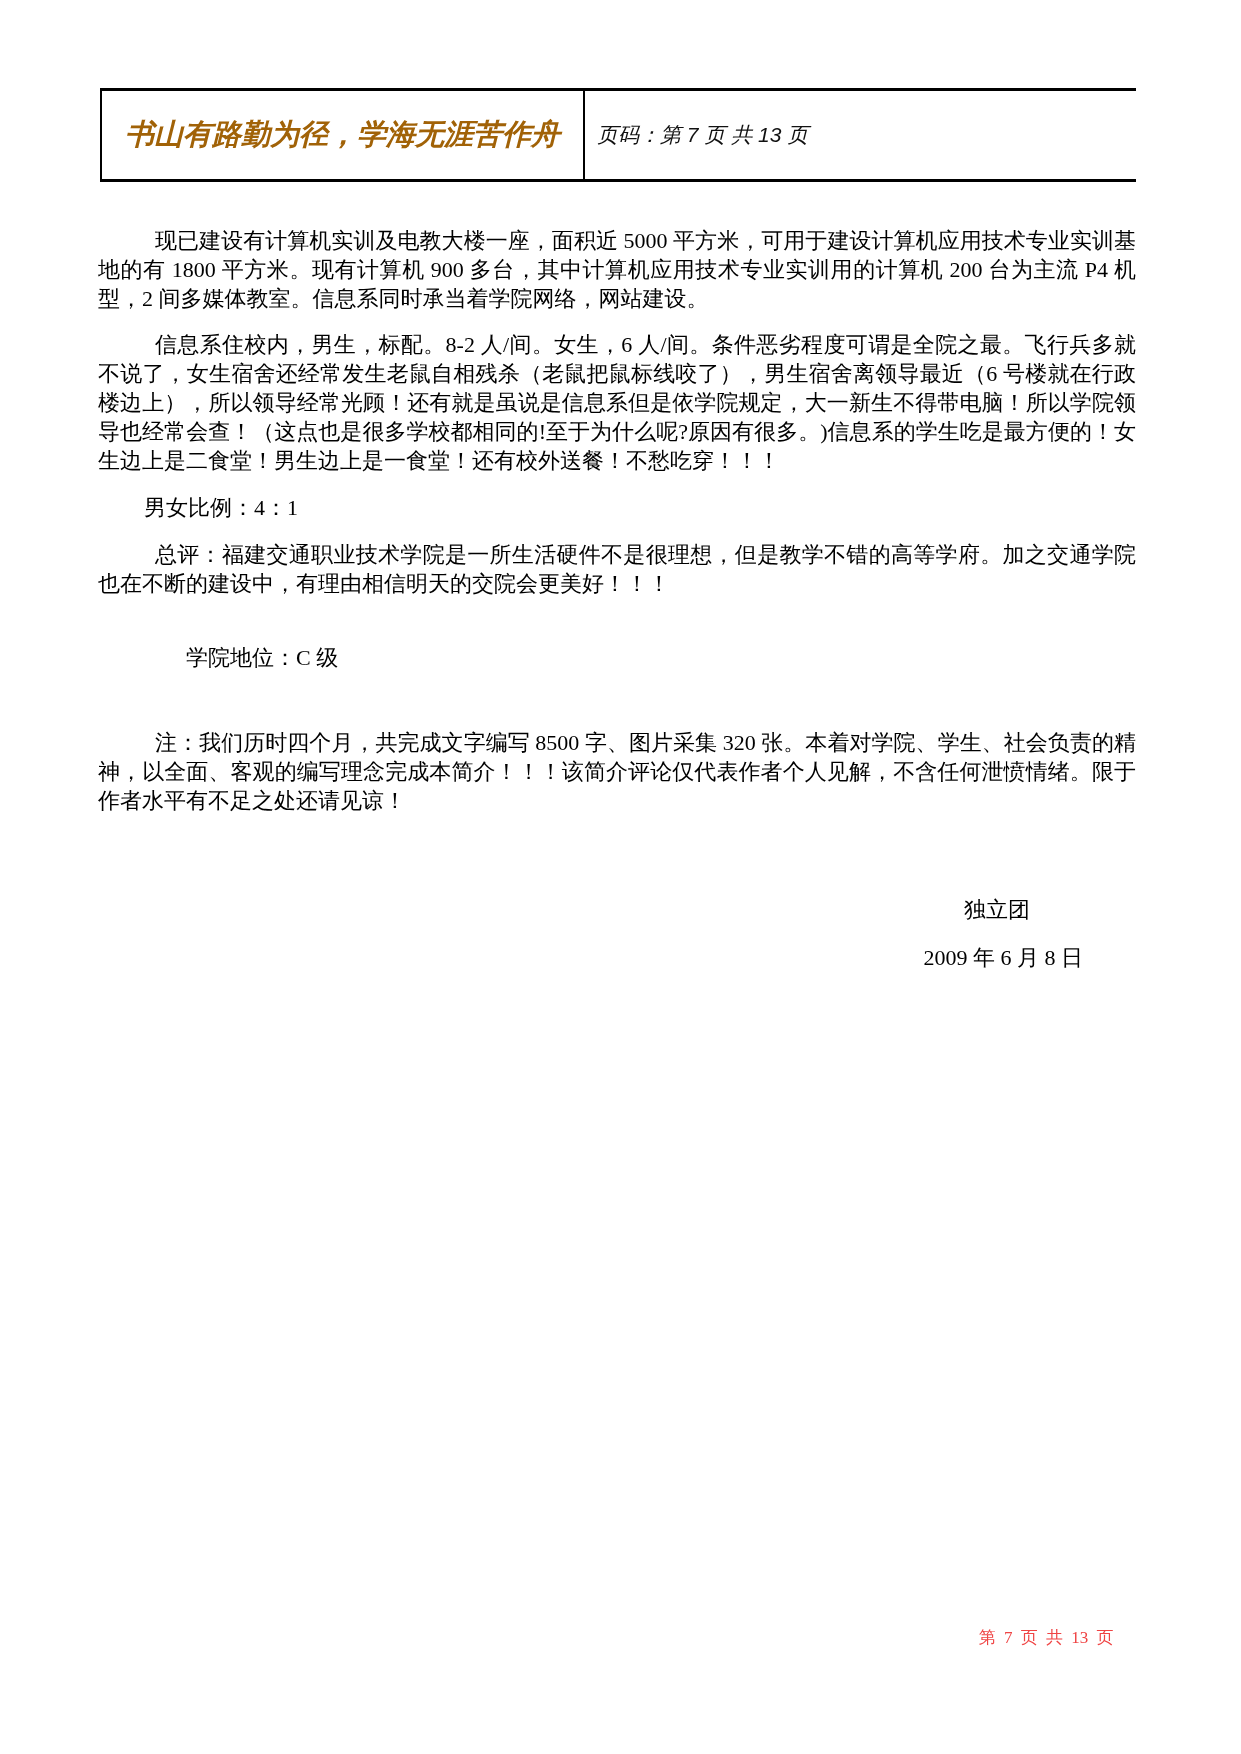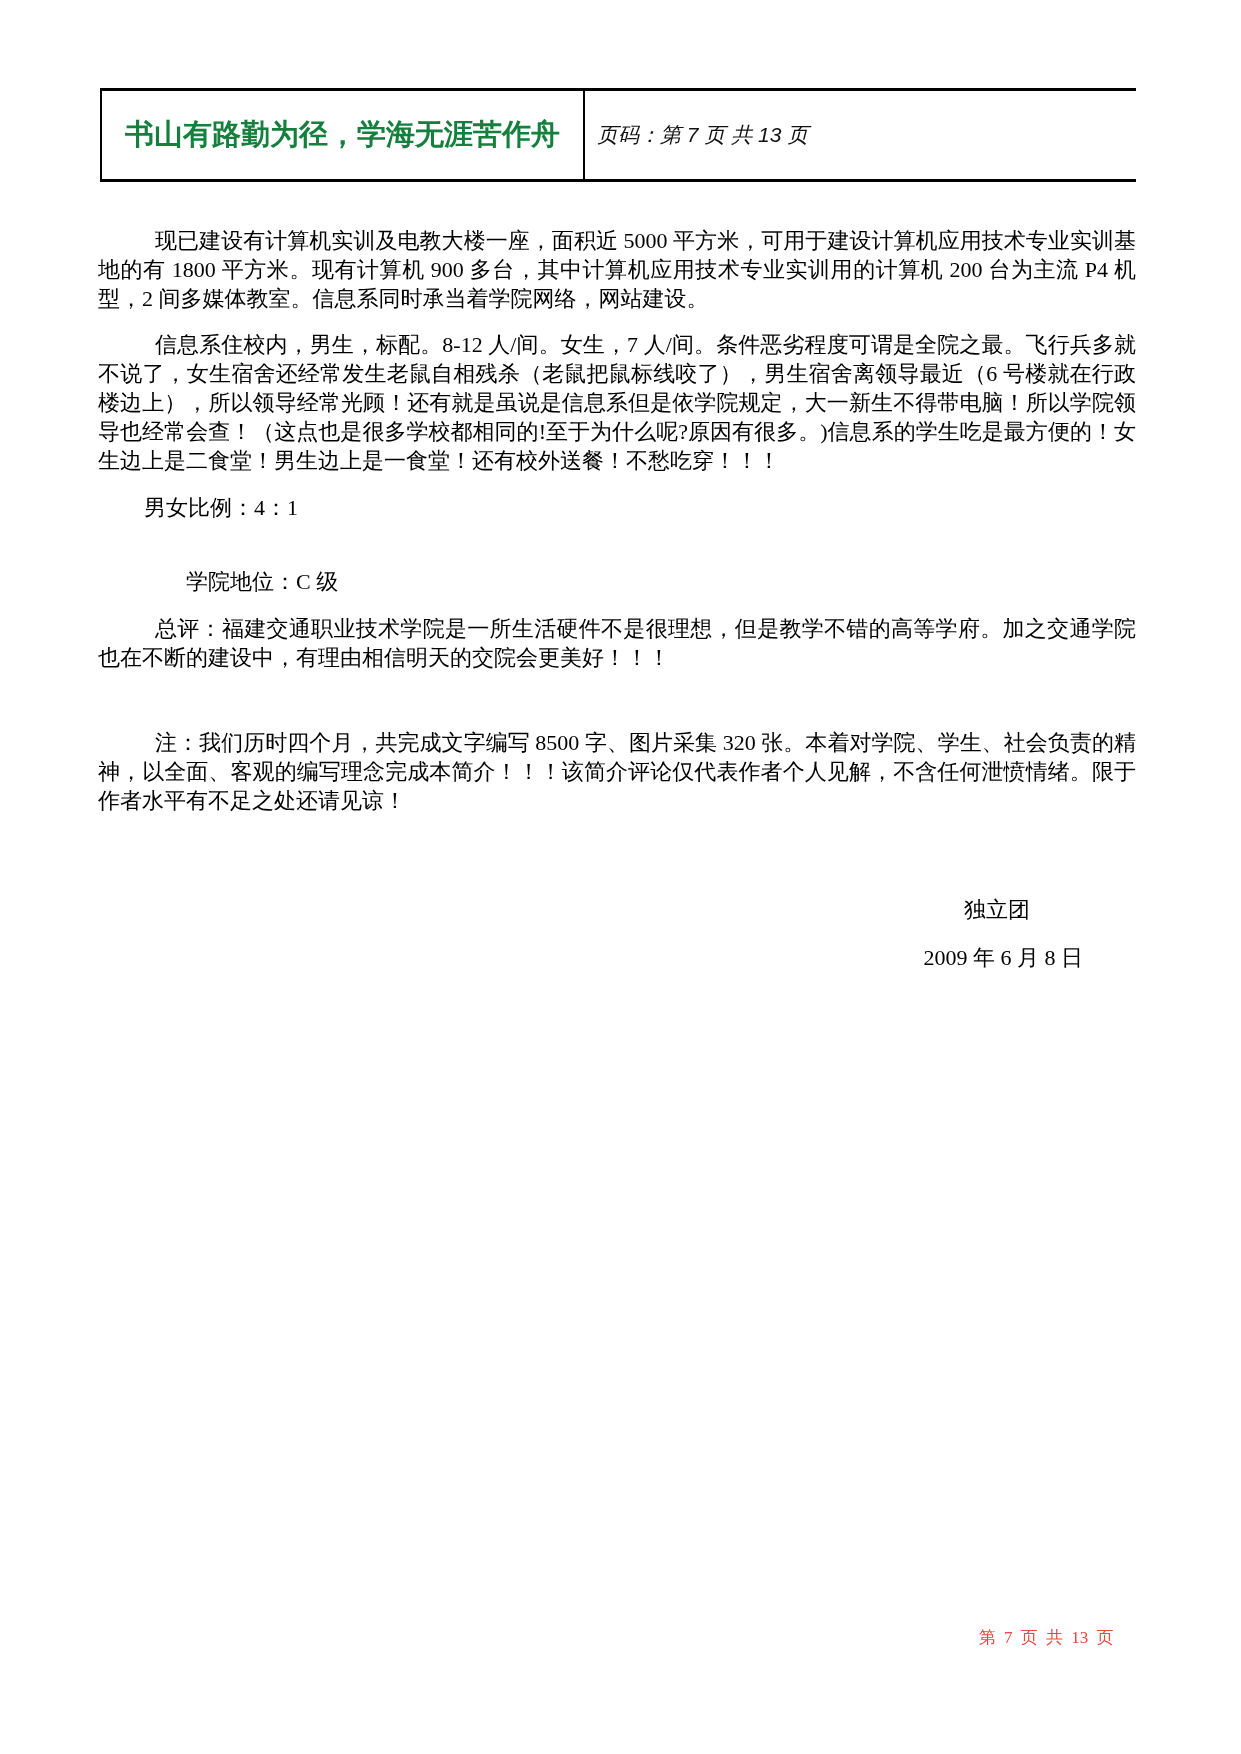--- a/index.html
+++ b/index.html
@@ -60,33 +60,33 @@
     word-spacing:4px;white-space:nowrap;
   }
 </style>
 </head>
 <body>
 
 <div class="page">
 
   <div class="header-table">
     <div class="hcell middle">
-      <div class="slogan" style="color: #15803d;">书山有路勤为径，学海无涯苦作舟</div>
+      <div class="slogan" style="color: #a16207; font-style: italic;">书山有路勤为径，学海无涯苦作舟</div>
     </div>
     <div class="hcell right">
       <div>页码：第 7 页 共 13 页</div>
     </div>
   </div>
 
   <div class="doc-body">
     <p class="para p1">现已建设有计算机实训及电教大楼一座，面积近 5000 平方米，可用于建设计算机应用技术专业实训基地的有 1800 平方米。现有计算机 900 多台，其中计算机应用技术专业实训用的计算机 200 台为主流 P4 机型，2 间多媒体教室。信息系同时承当着学院网络，网站建设。</p>
-    <p class="para p2">信息系住校内，男生，标配。8-12 人/间。女生，7 人/间。条件恶劣程度可谓是全院之最。飞行兵多就不说了，女生宿舍还经常发生老鼠自相残杀（老鼠把鼠标线咬了），男生宿舍离领导最近（6 号楼就在行政楼边上），所以领导经常光顾！还有就是虽说是信息系但是依学院规定，大一新生不得带电脑！所以学院领导也经常会查！（这点也是很多学校都相同的!至于为什么呢?原因有很多。)信息系的学生吃是最方便的！女生边上是二食堂！男生边上是一食堂！还有校外送餐！不愁吃穿！！！</p>
+    <p class="para p2">信息系住校内，男生，标配。8-2 人/间。女生，6 人/间。条件恶劣程度可谓是全院之最。飞行兵多就不说了，女生宿舍还经常发生老鼠自相残杀（老鼠把鼠标线咬了），男生宿舍离领导最近（6 号楼就在行政楼边上），所以领导经常光顾！还有就是虽说是信息系但是依学院规定，大一新生不得带电脑！所以学院领导也经常会查！（这点也是很多学校都相同的!至于为什么呢?原因有很多。)信息系的学生吃是最方便的！女生边上是二食堂！男生边上是一食堂！还有校外送餐！不愁吃穿！！！</p>
     <p class="para p3">男女比例：4：1</p>
+    <p class="para p5">总评：福建交通职业技术学院是一所生活硬件不是很理想，但是教学不错的高等学府。加之交通学院也在不断的建设中，有理由相信明天的交院会更美好！！！</p>
     <p class="para p4">学院地位：C 级</p>
-    <p class="para p5">总评：福建交通职业技术学院是一所生活硬件不是很理想，但是教学不错的高等学府。加之交通学院也在不断的建设中，有理由相信明天的交院会更美好！！！</p>
     <p class="para p6">注：我们历时四个月，共完成文字编写 8500 字、图片采集 320 张。本着对学院、学生、社会负责的精神，以全面、客观的编写理念完成本简介！！！该简介评论仅代表作者个人见解，不含任何泄愤情绪。限于作者水平有不足之处还请见谅！</p>
 
     <div class="signature">
       <div class="sig-name">独立团</div>
       <div class="sig-date">2009 年 6 月 8 日</div>
     </div>
   </div>
 
   <div class="page-footer">第 7 页 共 13 页</div>
 

